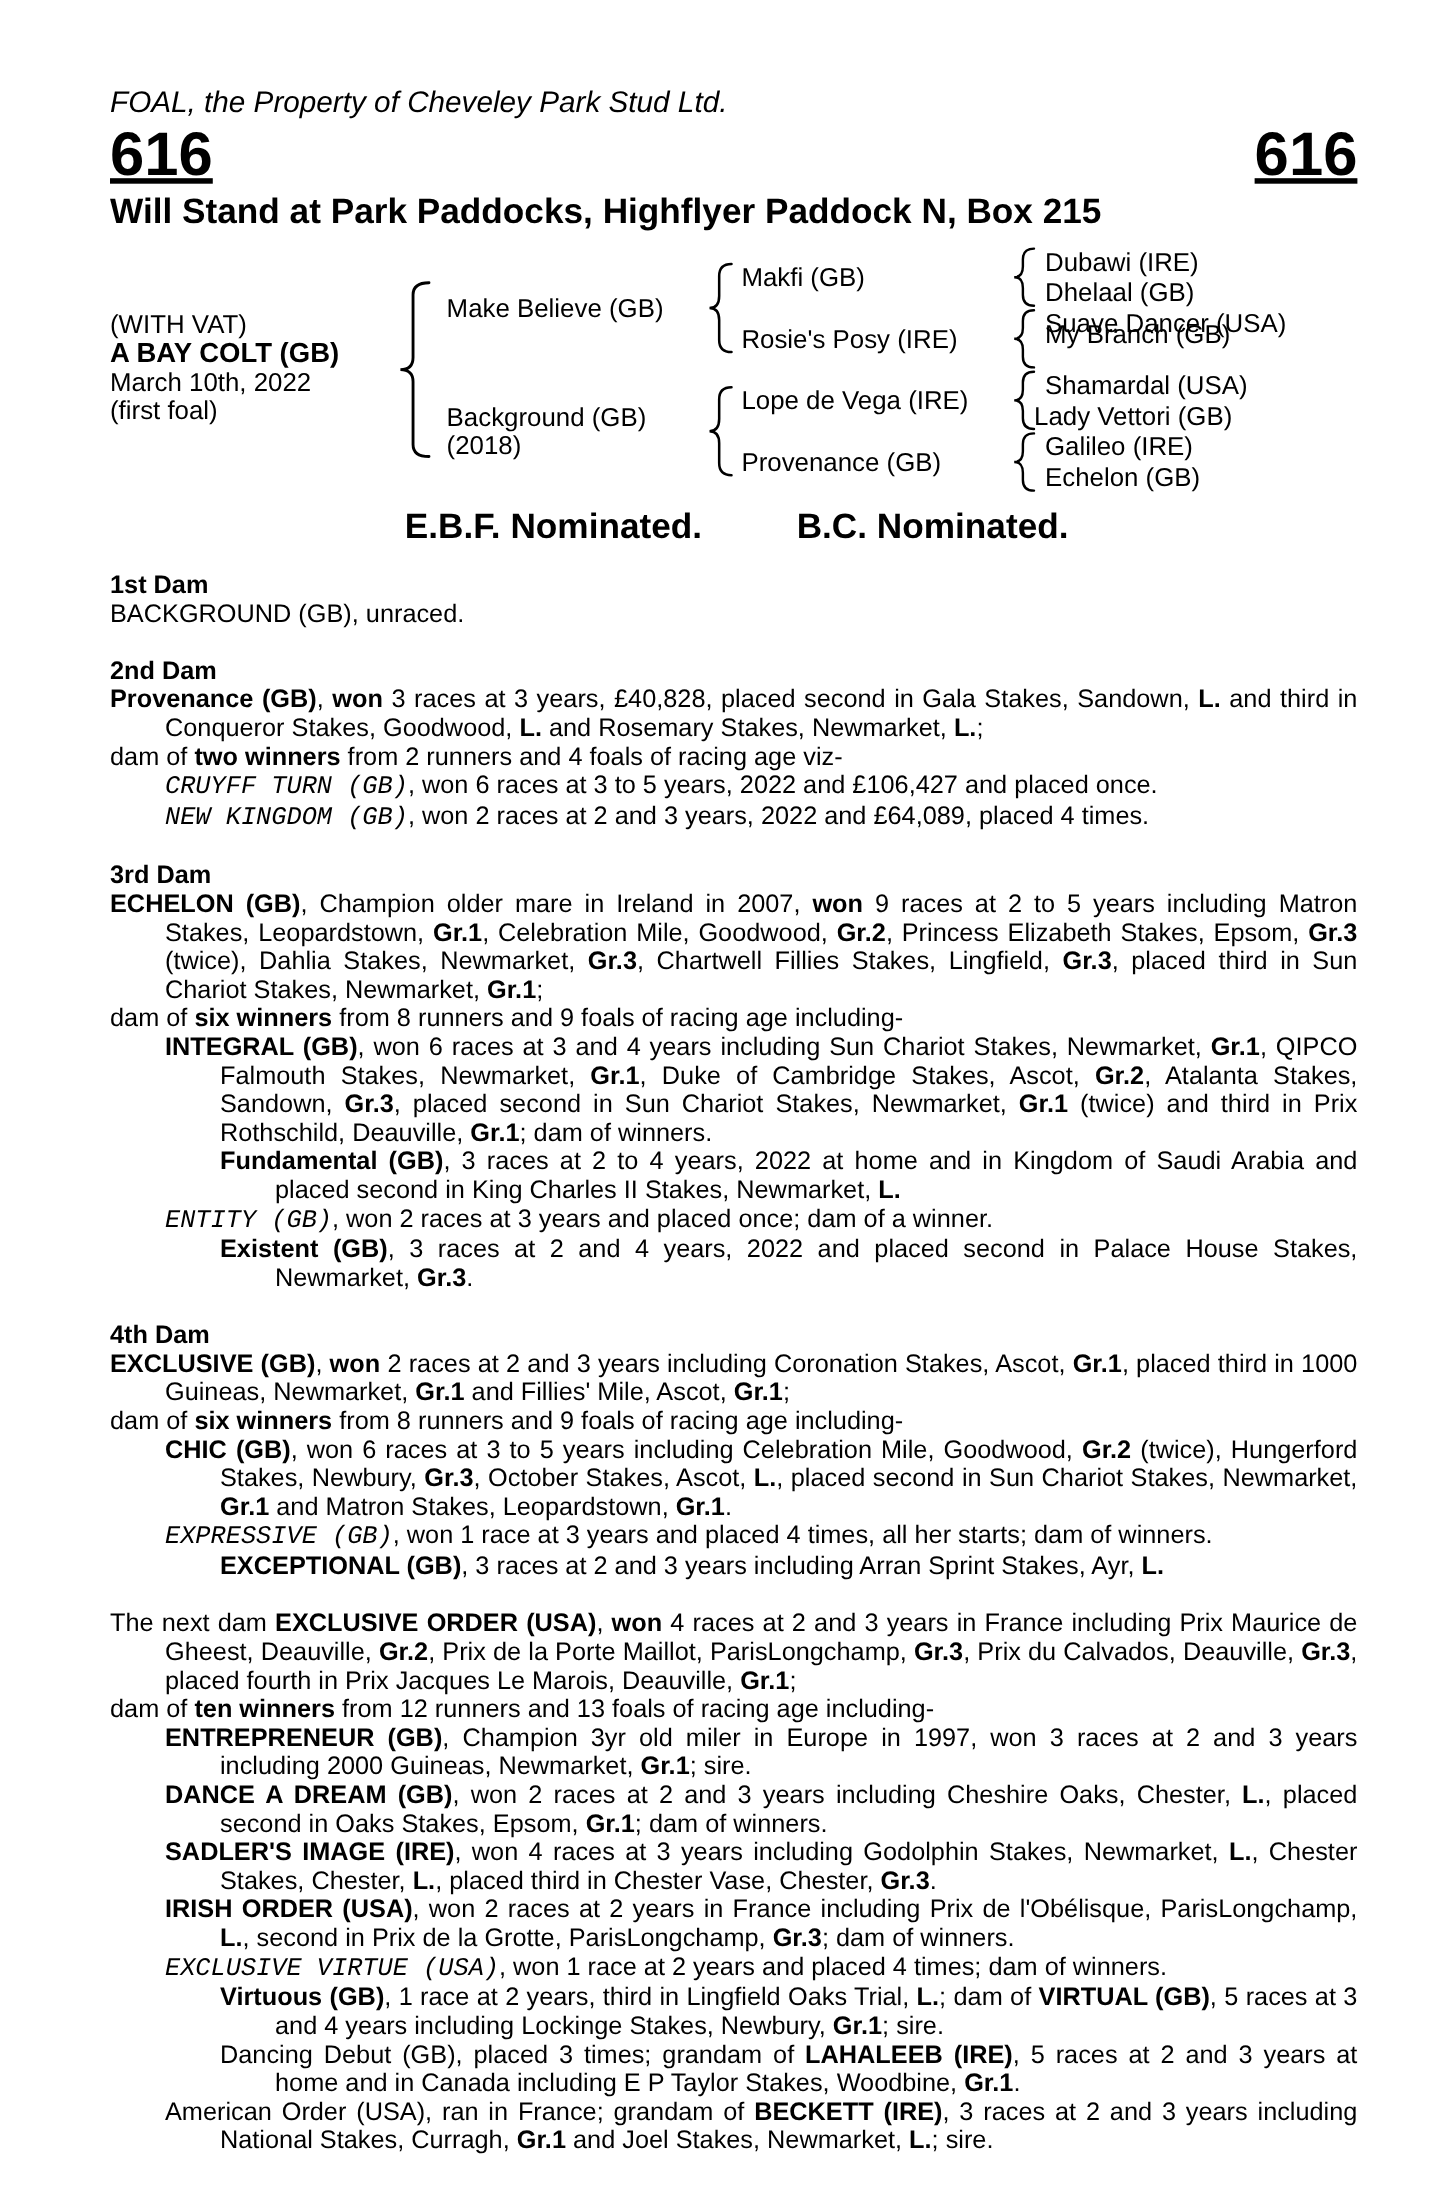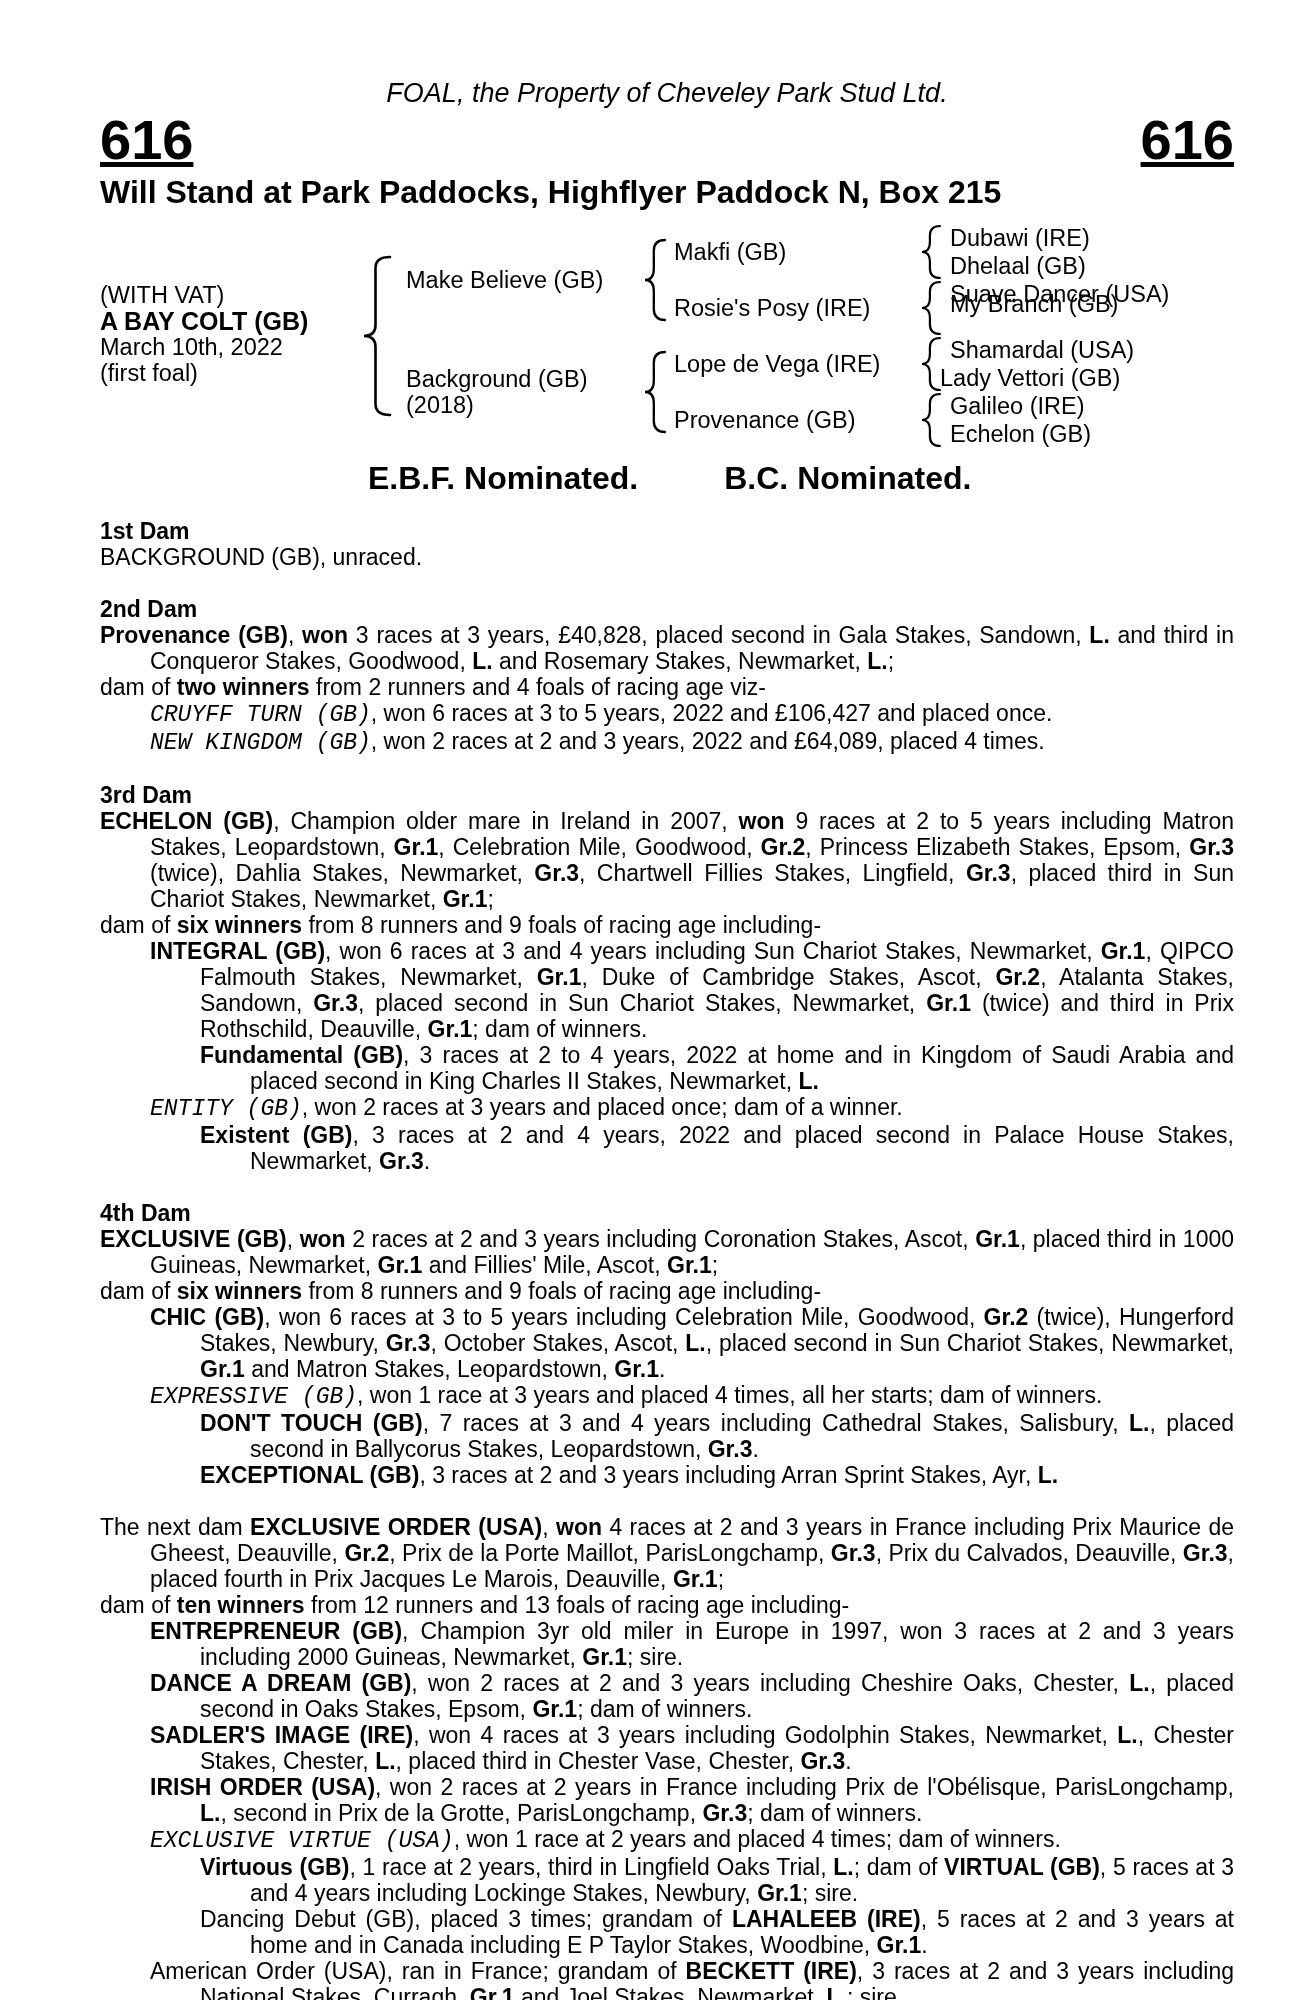--- a/index.html
+++ b/index.html
@@ -4,21 +4,21 @@
 <style>
   * { margin:0; padding:0; box-sizing:border-box; }
   html,body { background:#ffffff; }
   body {
     width:1314px; height:2000px; overflow:hidden;
     color:#000; font-family:"Liberation Sans", sans-serif;
     position:relative;
   }
   .page { padding:78px 80px 0 100px; }
 
-  .title { text-align:center; font-style:italic; font-size:27px; line-height:30px; }
+  .title { font-style:italic; font-size:27px; line-height:30px; }
   .lot-row { display:flex; justify-content:space-between; align-items:flex-start;
              font-weight:bold; font-size:56px; line-height:56px; margin-top:4px;text-decoration:underline; }
   .stand { font-weight:bold; font-size:32px; line-height:32px; margin-top:8px; }
 
   .pedigree { position:relative; height:232px; margin-top:10px; font-size:23.5px; }
   .ped-item { position:absolute; white-space:nowrap; line-height:26px; }
   .colt-name { font-weight:bold; font-size:25px; }
   .brace { position:absolute; overflow:visible; }
 
   .nominations { display:flex; gap:86px; padding-left:268px;
@@ -125,21 +125,20 @@
         <div class="para lvl2"><b>Fundamental (GB)</b><span>, 3 races at 2 to 4 years, 2022 at home and in Kingdom of Saudi Arabia and placed second in King Charles II Stakes, Newmarket, </span><b>L.</b></div>
         <div class="para lvl1"><i>ENTITY (GB)</i><span>, won 2 races at 3 years and placed once; dam of a winner.</span></div>
         <div class="para lvl2"><b>Existent (GB)</b><span>, 3 races at 2 and 4 years, 2022 and placed second in Palace House Stakes, Newmarket, </span><b>Gr.3</b><span>.</span></div>
       </section>
       <section>
         <div class="dam-heading">4th Dam</div>
         <div class="para lvl0"><b>EXCLUSIVE (GB)</b><span>, </span><b>won</b><span> 2 races at 2 and 3 years including Coronation Stakes, Ascot, </span><b>Gr.1</b><span>, placed third in 1000 Guineas, Newmarket, </span><b>Gr.1</b><span> and Fillies' Mile, Ascot, </span><b>Gr.1</b><span>;</span></div>
         <div class="para lvl0"><span>dam of </span><b>six winners</b><span> from 8 runners and 9 foals of racing age including-</span></div>
         <div class="para lvl1"><b>CHIC (GB)</b><span>, won 6 races at 3 to 5 years including Celebration Mile, Goodwood, </span><b>Gr.2</b><span> (twice), Hungerford Stakes, Newbury, </span><b>Gr.3</b><span>, October Stakes, Ascot, </span><b>L.</b><span>, placed second in Sun Chariot Stakes, Newmarket, </span><b>Gr.1</b><span> and Matron Stakes, Leopardstown, </span><b>Gr.1</b><span>.</span></div>
         <div class="para lvl1"><i>EXPRESSIVE (GB)</i><span>, won 1 race at 3 years and placed 4 times, all her starts; dam of winners.</span></div>
-        <div class="para lvl2"><b>DON'T TOUCH (GB)</b><span>, 7 races at 3 and 4 years including Cathedral Stakes, Salisbury, </span><b>L.</b><span>, placed second in Ballycorus Stakes, Leopardstown, </span><b>Gr.3</b><span>.</span></div>
         <div class="para lvl2"><b>EXCEPTIONAL (GB)</b><span>, 3 races at 2 and 3 years including Arran Sprint Stakes, Ayr, </span><b>L.</b></div>
       </section>
       <section>
         <div class="para lvl0"><span>The next dam </span><b>EXCLUSIVE ORDER (USA)</b><span>, </span><b>won</b><span> 4 races at 2 and 3 years in France including Prix Maurice de Gheest, Deauville, </span><b>Gr.2</b><span>, Prix de la Porte Maillot, ParisLongchamp, </span><b>Gr.3</b><span>, Prix du Calvados, Deauville, </span><b>Gr.3</b><span>, placed fourth in Prix Jacques Le Marois, Deauville, </span><b>Gr.1</b><span>;</span></div>
         <div class="para lvl0"><span>dam of </span><b>ten winners</b><span> from 12 runners and 13 foals of racing age including-</span></div>
         <div class="para lvl1"><b>ENTREPRENEUR (GB)</b><span>, Champion 3yr old miler in Europe in 1997, won 3 races at 2 and 3 years including 2000 Guineas, Newmarket, </span><b>Gr.1</b><span>; sire.</span></div>
         <div class="para lvl1"><b>DANCE A DREAM (GB)</b><span>, won 2 races at 2 and 3 years including Cheshire Oaks, Chester, </span><b>L.</b><span>, placed second in Oaks Stakes, Epsom, </span><b>Gr.1</b><span>; dam of winners.</span></div>
         <div class="para lvl1"><b>SADLER'S IMAGE (IRE)</b><span>, won 4 races at 3 years including Godolphin Stakes, Newmarket, </span><b>L.</b><span>, Chester Stakes, Chester, </span><b>L.</b><span>, placed third in Chester Vase, Chester, </span><b>Gr.3</b><span>.</span></div>
         <div class="para lvl1"><b>IRISH ORDER (USA)</b><span>, won 2 races at 2 years in France including Prix de l'Obélisque, ParisLongchamp, </span><b>L.</b><span>, second in Prix de la Grotte, ParisLongchamp, </span><b>Gr.3</b><span>; dam of winners.</span></div>
         <div class="para lvl1"><i>EXCLUSIVE VIRTUE (USA)</i><span>, won 1 race at 2 years and placed 4 times; dam of winners.</span></div>

